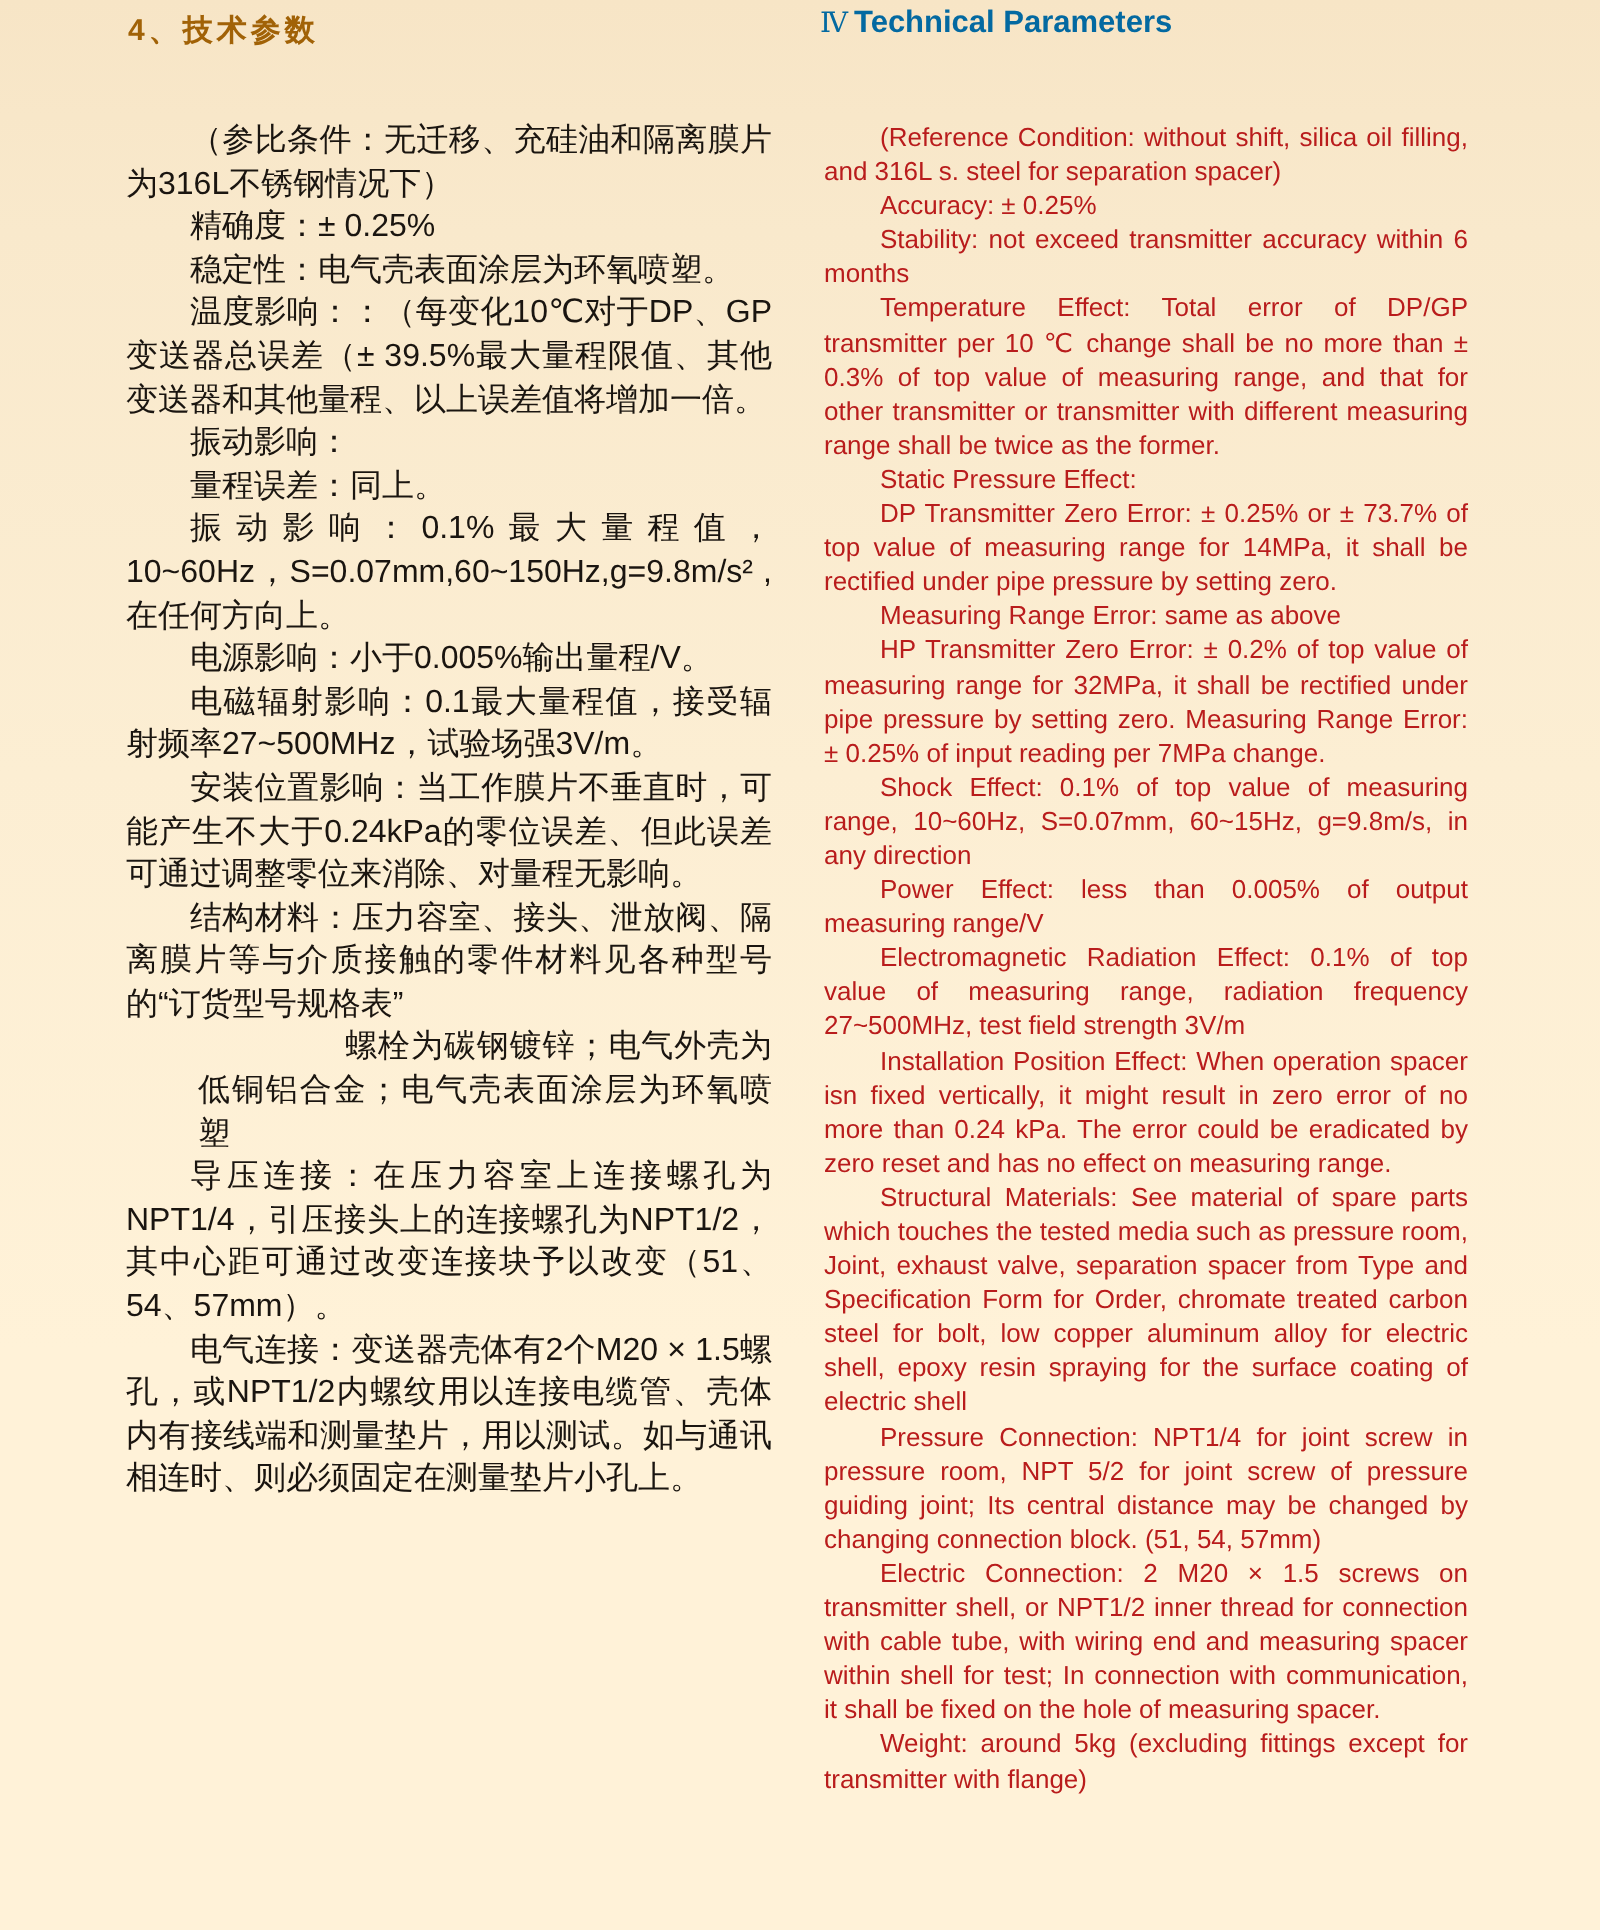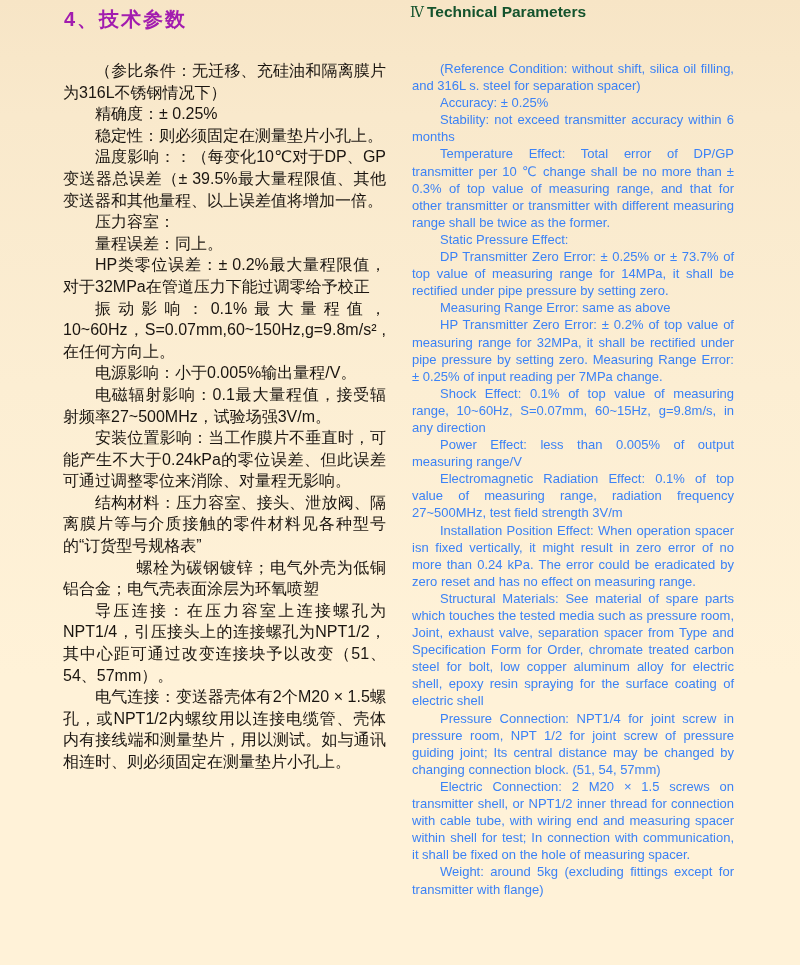--- a/index.html
+++ b/index.html
@@ -16,34 +16,34 @@
   }
   .page {
     position: absolute;
     inset: 0;
   }
   .title-cn {
     position: absolute;
     left: 64px;
     top: 6px;
     margin: 0;
-    font-size: 20px;
+    font-size: 15px;
     font-weight: bold;
     letter-spacing: 2px;
-    color: #a21caf;
+    color: #a16207;
     font-family: "Liberation Sans", "DejaVu Sans", sans-serif;
   }
   .title-en {
     position: absolute;
     left: 410px;
     top: 3px;
     margin: 0;
     font-size: 15.5px;
     font-weight: bold;
-    color: #14532d;
+    color: #0369a1;
     font-family: "Liberation Sans", "DejaVu Sans", sans-serif;
   }
   .title-en .numeral {
     font-family: "Liberation Serif", "DejaVu Serif", serif;
     font-weight: normal;
     font-size: 14px;
     margin-right: 3px;
   }
   .col {
     position: absolute;
@@ -56,49 +56,48 @@
     width: 323px;
     font-size: 16px;
     line-height: 21.6px;
     color: #1a1510;
   }
   .col-en {
     left: 412px;
     width: 322px;
     font-size: 13px;
     line-height: 17.1px;
-    color: #3b82f6;
+    color: #b91c1c;
   }
   .col p {
     margin: 0;
     padding: 0;
   }
   .col-cn p { text-indent: 2em; }
-  .col-cn p.indent-deep { text-indent: 4.6em; }
+  .col-cn p.indent-deep { text-indent: 4.6em; margin-left: 36px; }
   .col-en p { text-indent: 28px; }
 </style>
 </head>
 <body>
 
 <div class="page">
 
   <h2 class="title-cn">4、技术参数</h2>
 
   <h2 class="title-en">
     <span class="numeral">Ⅳ</span><span>Technical Parameters</span>
   </h2>
 
   <div class="col col-cn" id="left-paras">
       <p>（参比条件：无迁移、充硅油和隔离膜片为316L不锈钢情况下）</p>
       <p>精确度：± 0.25%</p>
-      <p>稳定性：则必须固定在测量垫片小孔上。</p>
+      <p>稳定性：电气壳表面涂层为环氧喷塑。</p>
       <p>温度影响：：（每变化10℃对于DP、GP变送器总误差（± 39.5%最大量程限值、其他变送器和其他量程、以上误差值将增加一倍。</p>
-      <p>压力容室：</p>
+      <p>振动影响：</p>
       <p>量程误差：同上。</p>
-      <p>HP类零位误差：± 0.2%最大量程限值，对于32MPa在管道压力下能过调零给予校正</p>
       <p>振动影响：0.1%最大量程值，10~60Hz，S=0.07mm,60~150Hz,g=9.8m/s² ,在任何方向上。</p>
       <p>电源影响：小于0.005%输出量程/V。</p>
       <p>电磁辐射影响：0.1最大量程值，接受辐射频率27~500MHz，试验场强3V/m。</p>
       <p>安装位置影响：当工作膜片不垂直时，可能产生不大于0.24kPa的零位误差、但此误差可通过调整零位来消除、对量程无影响。</p>
       <p>结构材料：压力容室、接头、泄放阀、隔离膜片等与介质接触的零件材料见各种型号的“订货型号规格表”</p>
       <p class="indent-deep">螺栓为碳钢镀锌；电气外壳为低铜铝合金；电气壳表面涂层为环氧喷塑</p>
       <p>导压连接：在压力容室上连接螺孔为NPT1/4，引压接头上的连接螺孔为NPT1/2，其中心距可通过改变连接块予以改变（51、54、57mm）。</p>
       <p>电气连接：变送器壳体有2个M20 × 1.5螺孔，或NPT1/2内螺纹用以连接电缆管、壳体内有接线端和测量垫片，用以测试。如与通讯相连时、则必须固定在测量垫片小孔上。</p>
     </div>
 
@@ -109,18 +108,18 @@
       <p>Temperature Effect: Total error of DP/GP transmitter per 10 ℃ change shall be no more than ± 0.3% of top value of measuring range, and that for other transmitter or transmitter with different measuring range shall be twice as the former.</p>
       <p>Static Pressure Effect:</p>
       <p>DP Transmitter Zero Error: ± 0.25% or ± 73.7% of top value of measuring range for 14MPa, it shall be rectified under pipe pressure by setting zero.</p>
       <p>Measuring Range Error: same as above</p>
       <p>HP Transmitter Zero Error: ± 0.2% of top value of measuring range for 32MPa, it shall be rectified under pipe pressure by setting zero. Measuring Range Error: ± 0.25% of input reading per 7MPa change.</p>
       <p>Shock Effect: 0.1% of top value of measuring range, 10~60Hz, S=0.07mm, 60~15Hz, g=9.8m/s, in any direction</p>
       <p>Power Effect: less than 0.005% of output measuring range/V</p>
       <p>Electromagnetic Radiation Effect: 0.1% of top value of measuring range, radiation frequency 27~500MHz, test field strength 3V/m</p>
       <p>Installation Position Effect: When operation spacer isn fixed vertically, it might result in zero error of no more than 0.24 kPa. The error could be eradicated by zero reset and has no effect on measuring range.</p>
       <p>Structural Materials: See material of spare parts which touches the tested media such as pressure room, Joint, exhaust valve, separation spacer from Type and Specification Form for Order, chromate treated carbon steel for bolt, low copper aluminum alloy for electric shell, epoxy resin spraying for the surface coating of electric shell</p>
-      <p>Pressure Connection: NPT1/4 for joint screw in pressure room, NPT 1/2 for joint screw of pressure guiding joint; Its central distance may be changed by changing connection block. (51, 54, 57mm)</p>
+      <p>Pressure Connection: NPT1/4 for joint screw in pressure room, NPT 5/2 for joint screw of pressure guiding joint; Its central distance may be changed by changing connection block. (51, 54, 57mm)</p>
       <p>Electric Connection: 2 M20 × 1.5 screws on transmitter shell, or NPT1/2 inner thread for connection with cable tube, with wiring end and measuring spacer within shell for test; In connection with communication, it shall be fixed on the hole of measuring spacer.</p>
       <p>Weight: around 5kg (excluding fittings except for transmitter with flange)</p>
     </div>
 
 </div>
 
 </body></html>

